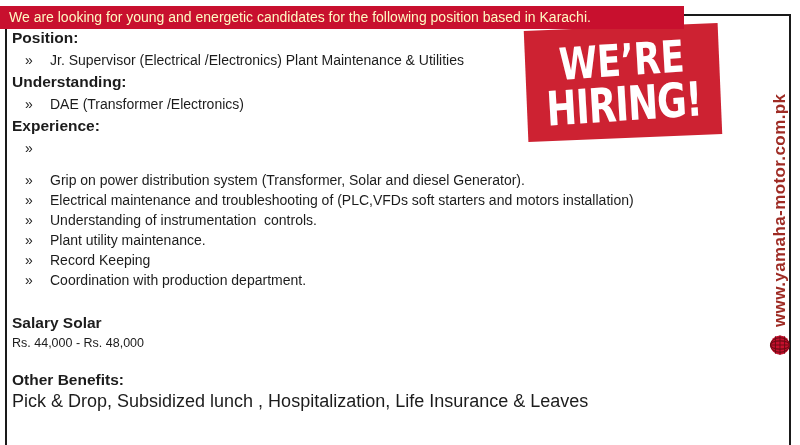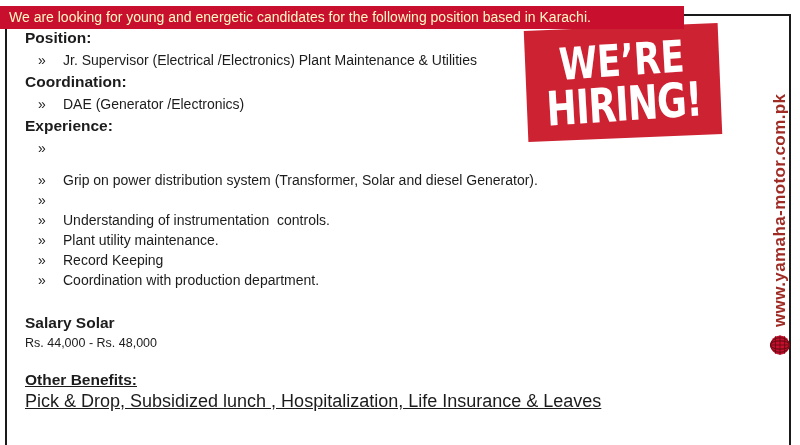--- a/index.html
+++ b/index.html
@@ -36,42 +36,42 @@
   .frame {
     position: absolute;
     left: 5px; top: 14px;
     width: 786px; height: 436px;
     border: 2px solid var(--border);
     border-bottom: none;
     z-index: 1;
   }
 
   .content {
-    position: absolute; left: 25px; top: 27px;
+    position: absolute; left: 12px; top: 27px;
     width: 708px; z-index: 2;
   }
   .sec-heading {
     font-weight: bold; font-size: 15.5px; line-height: 22px;
     white-space: nowrap;
   }
   .item {
     display: flex; font-size: 14px; line-height: 22px;
     white-space: nowrap;
   }
   .item .marker { flex: none; width: 25px; margin-left: 13px; }
   .item .itext { white-space: pre-wrap; }
   .sec-resp { margin-top: 11px; }
   .sec-resp .item { line-height: 20px; }
 
   .sec-salary { margin-top: 22px; }
   .salary-range {
     font-weight: normal; font-size: 12.5px; line-height: 19px;
     white-space: nowrap;
   }
-  .sec-benefits { margin-top: 16px; text-decoration: underline; }
+  .sec-benefits { margin-top: 16px; }
   .benefits-text { font-size: 18px; line-height: 21px; white-space: pre-wrap; }
 
   
   .badge {
     position: absolute; left: 526px; top: 27px;
     width: 194px; height: 111px;
     background: var(--badge-red);
     transform: rotate(-2.4deg);
     display: flex; flex-direction: column;
     align-items: center; justify-content: center;
@@ -123,41 +123,42 @@
 
   <div class="sec">
     <div class="sec-heading">Position:</div>
     <div class="item">
       <span class="marker">»</span>
       <span class="itext">Jr. Supervisor (Electrical /Electronics) Plant Maintenance &amp; Utilities</span>
     </div>
   </div>
 
   <div class="sec">
-    <div class="sec-heading">Coordination:</div>
-    <div class="item">
-      <span class="marker">»</span>
-      <span class="itext">DAE (Generator /Electronics)</span>
+    <div class="sec-heading">Understanding:</div>
+    <div class="item">
+      <span class="marker">»</span>
+      <span class="itext">DAE (Transformer /Electronics)</span>
     </div>
   </div>
 
   <div class="sec">
     <div class="sec-heading">Experience:</div>
     <div class="item">
       <span class="marker">»</span>
     </div>
   </div>
 
   <div class="sec sec-resp">
     <div class="item">
       <span class="marker">»</span>
       <span class="itext">Grip on power distribution system (Transformer, Solar and diesel Generator).</span>
     </div>
     <div class="item">
       <span class="marker">»</span>
+      <span class="itext">Electrical maintenance and troubleshooting of (PLC,VFDs soft starters and motors installation)</span>
     </div>
     <div class="item">
       <span class="marker">»</span>
       <span class="itext">Understanding of instrumentation  controls.</span>
     </div>
     <div class="item">
       <span class="marker">»</span>
       <span class="itext">Plant utility maintenance.</span>
     </div>
     <div class="item">

